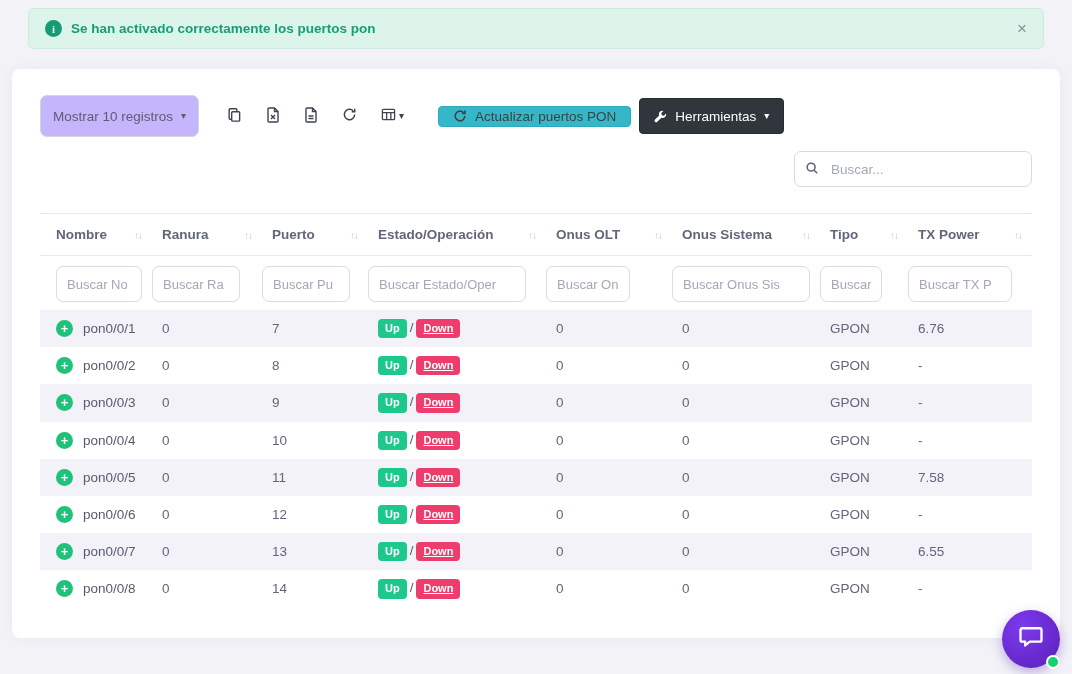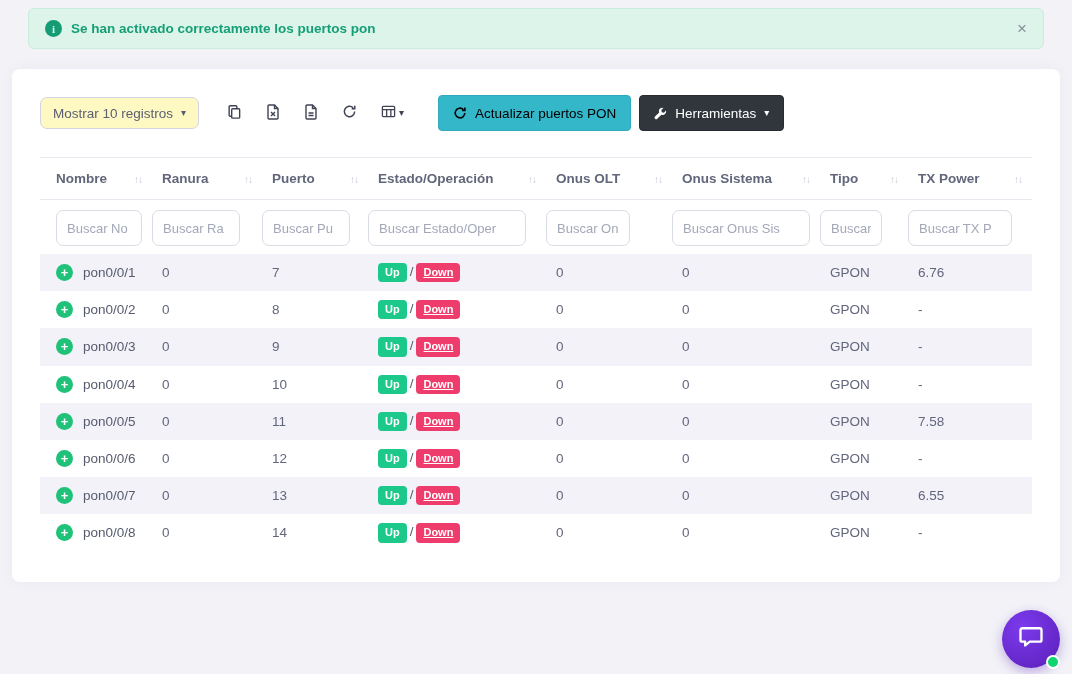--- a/index.html
+++ b/index.html
@@ -29,33 +29,33 @@
 
   
   .card {
     margin: 20px 12px 0; background: #ffffff; border-radius: 8px;
     padding: 26px 28px 30px; box-shadow: 0 0 14px rgba(70,70,120,.05);
   }
 
   
   .toolbar { display: flex; align-items: center; }
   .records-btn {
-    height: 32px; background: #fef9c3; border: 1px solid #d2d5e0; border-radius: 7px;
+    height: 42px; background: #c4b5fd; border: 1px solid #d2d5e0; border-radius: 7px;
     color: #5a5e70; font-size: 13.5px; padding: 0 12px; cursor: pointer; display: inline-flex;
     align-items: center; gap: 8px; font-family: inherit;
   }
   .caret { font-size: 10px; line-height: 1; }
   .icon-group { display: flex; align-items: center; margin-left: 16px; }
   .icon-btn {
     background: none; border: none; color: #3f4354; padding: 6px; margin: 0 6px;
     cursor: pointer; display: inline-flex; align-items: center; gap: 3px;
   }
   .btn-update {
-    margin-left: 22px; background: #35b7ca; border: 1px solid #2fa9bc; color: #000000;
-    border-radius: 4px; padding: 8px 14px; height: 36px; font-size: 13.5px; cursor: pointer;
+    margin-left: 22px; background: #35b7ca; border: 1px solid #2fa9bc; color: #404040;
+    border-radius: 4px; padding: 8px 14px; height: 21px; font-size: 13.5px; cursor: pointer;
     display: inline-flex; align-items: center; gap: 8px; font-family: inherit;
   }
   .btn-tools {
     margin-left: 8px; background: #31363c; border: 1px solid #282c31; color: #fff;
     border-radius: 4px; padding: 0 14px; height: 36px; font-size: 13.5px; cursor: pointer;
     display: inline-flex; align-items: center; gap: 8px; font-family: inherit;
   }
   .btn-ic { display: inline-flex; }
 
   
@@ -204,20 +204,31 @@
         <span class="btn-ic">
           <svg width="13" height="13" viewBox="0 0 16 16" fill="currentColor">
             <path d="M14.7 4.2a4.2 4.2 0 0 1-5.6 5.2L4 14.5a1.9 1.9 0 1 1-2.7-2.7l5.1-5.1a4.2 4.2 0 0 1 5.2-5.6L9 3.7l.6 2.7 2.7.6z"></path>
           </svg>
         </span>
         <span>Herramientas</span>
         <span class="caret">▾</span>
       </button>
     </div>
 
+    <div class="search-row">
+      <div class="search-box">
+        <span class="search-ic">
+          <svg width="14" height="14" viewBox="0 0 16 16" fill="none" stroke="currentColor" stroke-width="1.8">
+            <circle cx="7" cy="7" r="4.5"></circle>
+            <path d="M10.5 10.5L14 14"></path>
+          </svg>
+        </span>
+        <input type="text" placeholder="Buscar..." style="">
+      </div>
+    </div>
 
     <table class="data-table">
       <colgroup>
         <col style="width:112px">
           <col style="width:110px">
           <col style="width:106px">
           <col style="width:178px">
         <col style="width:126px">
           <col style="width:148px">
           <col style="width:88px">

